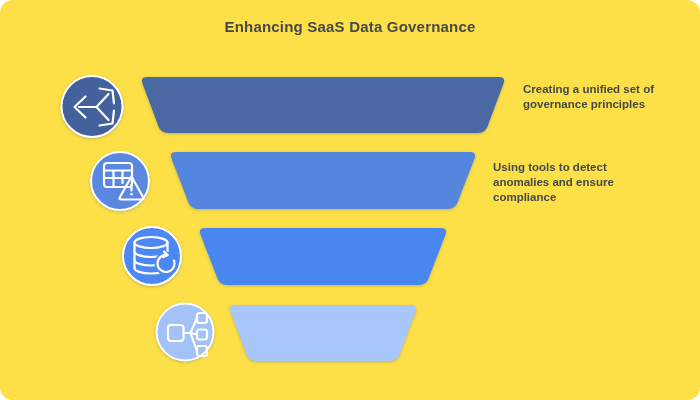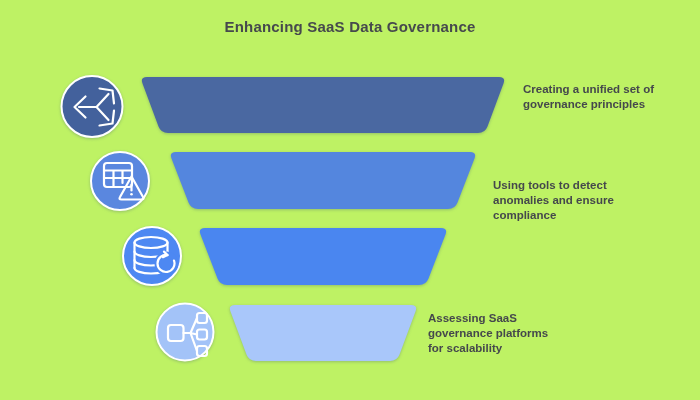--- a/index.html
+++ b/index.html
@@ -43,21 +43,21 @@
     transform: translateY(-50%);
     font-size: 11.5px;
     line-height: 15px;
     font-weight: 700;
     white-space: pre-line;
   }
 </style>
 </head>
 <body>
 
-<div class="canvas" style="background-color: #bef264;">
+<div class="canvas" style="background-color: #fde047; border-radius: 13px;">
 
   <div class="title" style="color: rgb(70, 73, 77);">Enhancing SaaS Data Governance</div>
 
   <svg class="diagram-svg" width="700" height="400" viewBox="0 0 700 400">
 
     <path class="seg" d="M147,77 H499 Q506,77 503.5,83.5 L487.5,126.5 Q485,133 478,133 H168 Q161,133 158.5,126.5 L142.5,83.5 Q140,77 147,77 Z" fill="#4A68A1"></path>
     <path class="seg" d="M176,152 H470 Q477,152 474.5,158.5 L457.5,202.5 Q455,209 448,209 H198 Q191,209 188.5,202.5 L171.5,158.5 Q169,152 176,152 Z" fill="#5486DE"></path>
     <path class="seg" d="M205,228 H441 Q448,228 445.5,234.5 L428.5,278.5 Q426,285 419,285 H227 Q220,285 217.5,278.5 L200.5,234.5 Q198,228 205,228 Z" fill="#4A86F0"></path>
     <path class="seg" d="M235,305 H411 Q418,305 415.5,311.5 L399.5,354.5 Q397,361 390,361 H256 Q249,361 246.5,354.5 L230.5,311.5 Q228,305 235,305 Z" fill="#A9C7FA"></path>
 
@@ -93,19 +93,16 @@
       <rect class="glyph" x="168" y="325" width="15.5" height="16" rx="3"></rect>
       <path class="glyph" d="M183.5,333 H190.5 M190.5,333 L197,318 M190.5,333 L197,334.5 M190.5,333 L197,351"></path>
       <rect class="glyph" x="197" y="313" width="10" height="10" rx="2.5"></rect>
       <rect class="glyph" x="197" y="329.5" width="10" height="10" rx="2.5"></rect>
       <rect class="glyph" x="197" y="346" width="10" height="10" rx="2.5"></rect>
     </g>
   </svg>
 
   <div class="label" style="left: 523px; top: 97px; color: rgb(69, 72, 76);">Creating a unified set of
 governance principles</div>
-  <div class="label" style="left: 493px; top: 182px; color: rgb(69, 72, 76); margin-top: 18px;">Using tools to detect
+  <div class="label" style="left: 493px; top: 182px; color: rgb(69, 72, 76);">Using tools to detect
 anomalies and ensure
 compliance</div>
-  <div class="label" style="left: 428px; top: 333px; color: rgb(69, 72, 76);">Assessing SaaS
-governance platforms
-for scalability</div>
 </div>
 
 </body></html>

